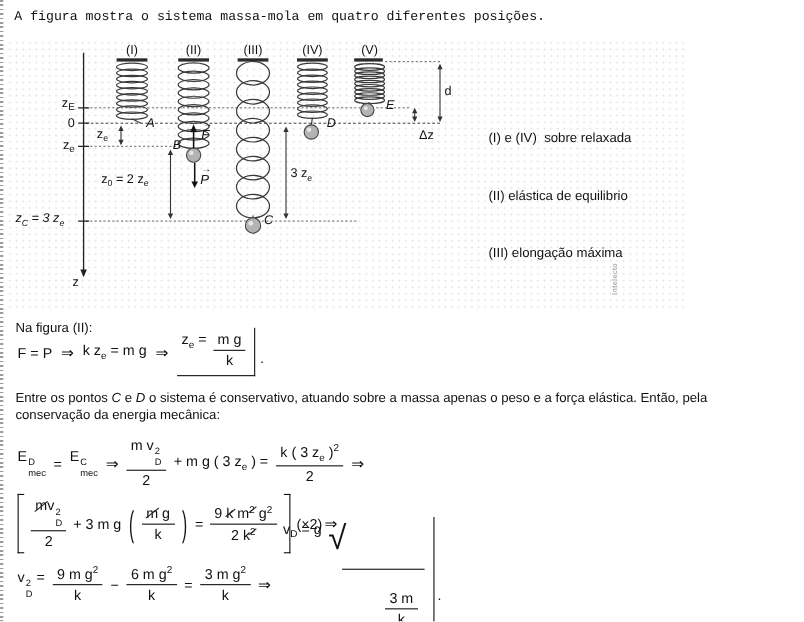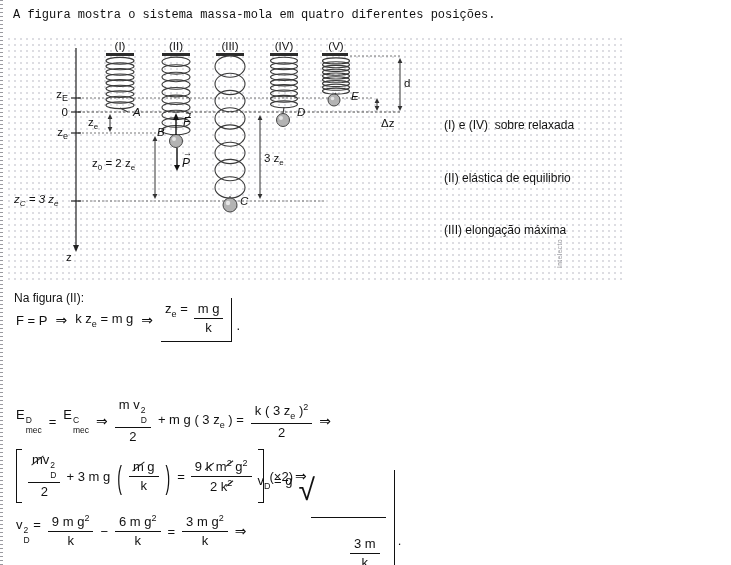--- a/index.html
+++ b/index.html
@@ -227,20 +227,24 @@
     <span class="seg imp">⇒</span>
     <span class="seg"><span>k z</span><sub>e</sub><span> = m g</span></span>
     <span class="seg imp">⇒</span>
     <span class="ansbox">
       <span class="seg"><span>z</span><sub>e</sub><span> =</span></span>
       <span class="frac"><span class="num">m g</span><span class="den">k</span></span>
     </span>
     <span class="seg enddot">.</span>
   </div>
 
+  <div class="txt" style="left:14px;top:353px;white-space:normal;width:710px;">
+    <div><span>Entre os pontos </span><span class="it">C</span><span> e </span><span class="it">D</span><span> o sistema é conservativo, atuando sobre a massa apenas o peso e a força elástica. Então, pela</span></div>
+    <div>conservação da energia mecânica:</div>
+  </div>
 
   <div class="eq" style="left:16px;top:398px;height:46px;column-gap:7px;">
     <span class="seg"><span>E</span><span class="vstack"><span>D</span><span>mec</span></span></span>
     <span class="seg">=</span>
     <span class="seg"><span>E</span><span class="vstack"><span>C</span><span>mec</span></span></span>
     <span class="seg imp">⇒</span>
     <span class="frac">
       <span class="num"><span>m v</span><span class="vstack"><span>2</span><span>D</span></span></span>
       <span class="den">2</span>
     </span>

